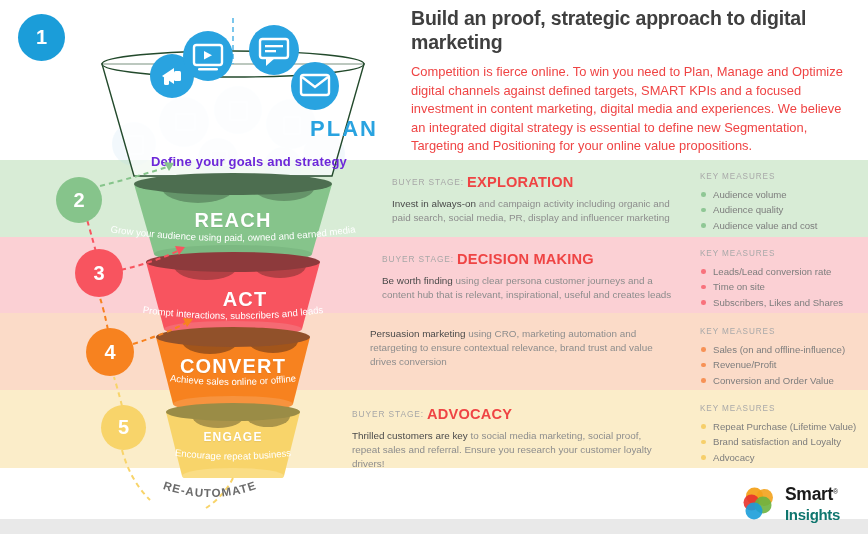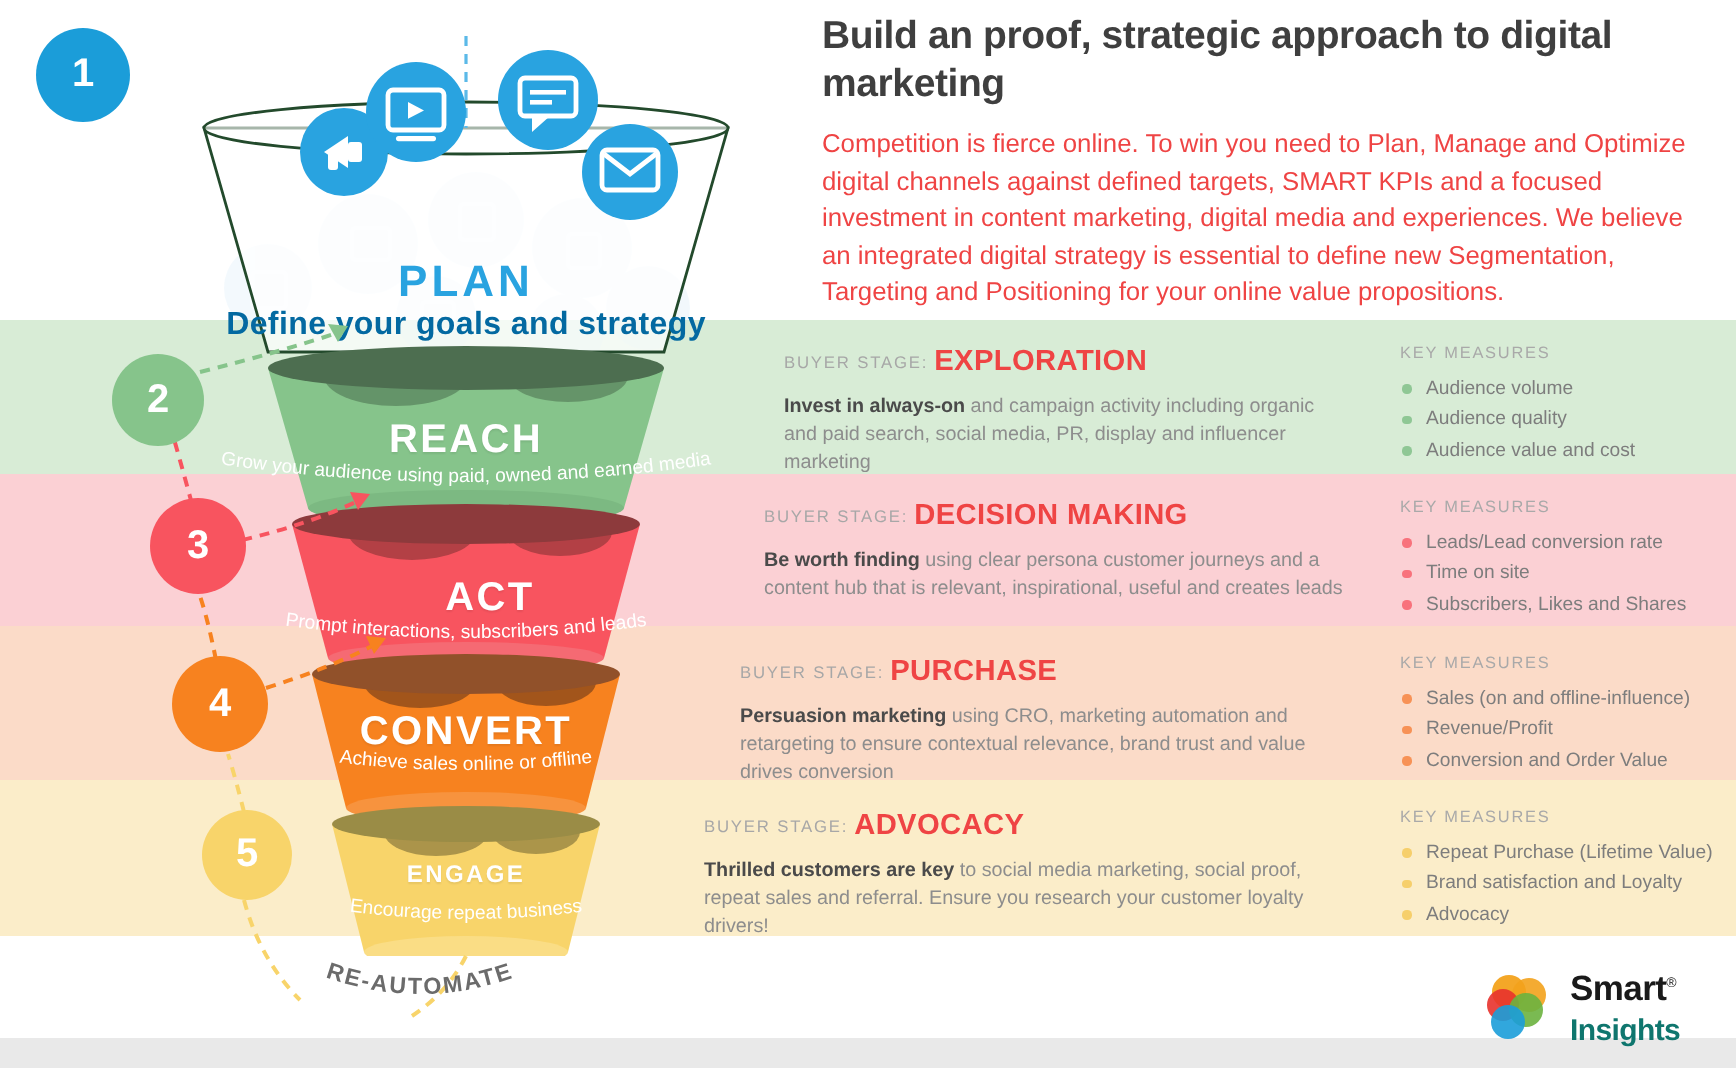--- a/index.html
+++ b/index.html
@@ -36,23 +36,23 @@
 
   .stage-label{
     position:absolute;text-align:center;color:#ffffff;
     font-weight:bold;letter-spacing:1.2px;pointer-events:none;
     text-shadow:0 1px 1px rgba(0,0,0,.07);
   }
   .stage-sub{
     position:absolute;text-align:center;color:#ffffff;
     font-size:10.2px;pointer-events:none;opacity:.93;
   }
-  #label-plan{left:0;top:110px;width:290px;font-size:22px;color:#29a3e0;
-    letter-spacing:2px;text-shadow:none;}
-  #sub-plan{left:0;top:136px;width:290px;font-size:16px;color:#0369a1;
+  #label-plan{left:0;top:98px;width:290px;font-size:22px;color:#29a3e0;
+    letter-spacing:2px;text-shadow:none;text-align:right;}
+  #sub-plan{left:16px;top:136px;width:290px;font-size:13px;color:#6d28d9;
     font-weight:bold;opacity:1;letter-spacing:.2px;}
 
   #label-reach{left:0;top:191px;width:290px;font-size:20px;}
   #label-act{left:12px;top:270px;width:290px;font-size:20px;}
   #label-convert{left:0;top:337px;width:290px;font-size:20px;}
   #label-engage{left:0;top:412px;width:290px;font-size:12px;}
 
   .curvewrap{position:absolute;left:0;width:290px;height:30px;}
   #sub-reach-wrap{top:208px;}
   #sub-act-wrap{top:287px;}
@@ -78,21 +78,21 @@
     pointer-events:none;}
 
   
   .stageinfo{position:absolute;}
   .buyer-line{margin:0 0 7px 0;white-space:nowrap;}
   .buyer-label{font-size:8.4px;color:#a7a7a7;letter-spacing:.9px;
     vertical-align:middle;}
   .buyer-value{font-size:14.6px;font-weight:bold;color:#ef4444;
     letter-spacing:.2px;vertical-align:middle;margin-left:3px;}
   .stage-desc{font-size:9.9px;color:#8d8d8d;line-height:14.2px;margin:0;}
-  .stage-desc b{color:#4a4a4a;font-weight:bold;}
+  .stage-desc b{color:#4a4a4a;font-weight:normal;}
 
   
   .measures{position:absolute;width:170px;}
   .km-title{font-size:8.2px;color:#a9a9a9;letter-spacing:.9px;margin:0 0 6px 0;}
   .km-list{list-style:none;margin:0;padding:0;}
   .km-list li{
     font-size:9.6px;color:#7d7d7d;line-height:15.4px;
     position:relative;padding-left:13px;
   }
   .km-list li:before{
@@ -339,23 +339,20 @@
   <div class="measures" style="left:700px;top:249px;--dot:#f8727c;">
     <p class="km-title">KEY MEASURES</p>
     <ul class="km-list">
       <li>Leads/Lead conversion rate</li>
       <li>Time on site</li>
       <li>Subscribers, Likes and Shares</li>
     </ul>
   </div>
 
   <div class="stageinfo" style="left:370px;top:327px;width:300px;">
-    <p class="buyer-line">
-      <span class="buyer-label">BUYER STAGE:</span><span class="buyer-value">PURCHASE</span>
-    </p>
     <p class="stage-desc"><b>Persuasion marketing</b><span> using CRO, marketing automation and retargeting to ensure contextual relevance, brand trust and value drives conversion</span></p>
   </div>
   <div class="measures" style="left:700px;top:327px;--dot:#f79256;">
     <p class="km-title">KEY MEASURES</p>
     <ul class="km-list">
       <li>Sales (on and offline-influence)</li>
       <li>Revenue/Profit</li>
       <li>Conversion and Order Value</li>
     </ul>
   </div>

